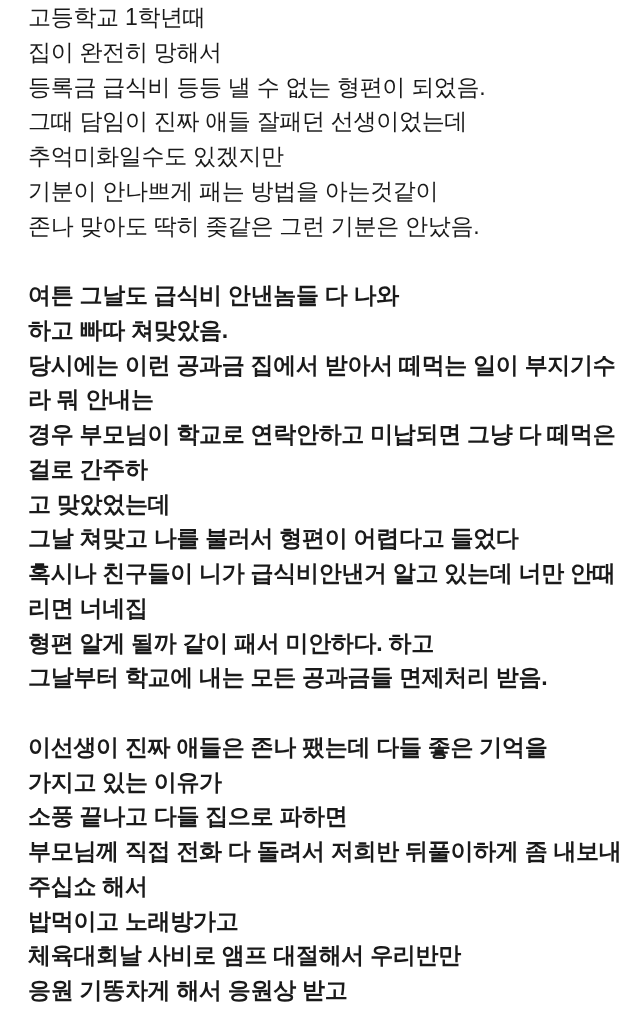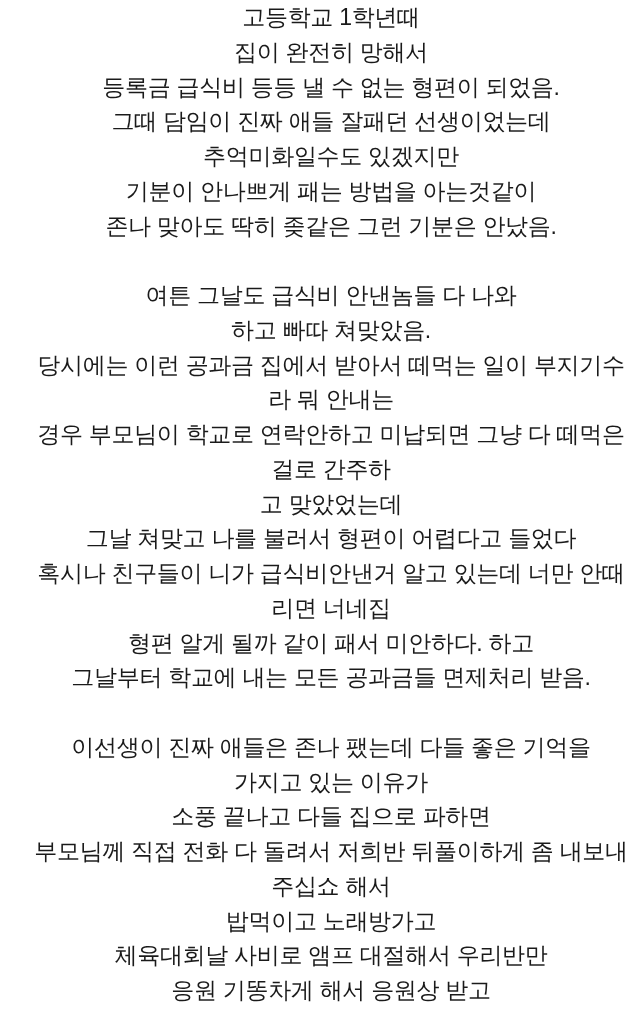--- a/index.html
+++ b/index.html
@@ -1,19 +1,19 @@
 <!DOCTYPE html>
 <html style="--bg: #ffffff; --fg: #1a1a1a;"><head>
 <meta charset="utf-8">
 <style>
   :root {
     --bg: #ffffff;
     --fg: #1a1a1a;
   }
-  * { margin: 0; padding: 0; box-sizing: border-box; text-align: center; }
+  * { margin: 0; padding: 0; box-sizing: border-box; }
   html, body {
     width: 640px;
     height: 1012px;
     background: var(--bg);
     overflow: hidden;
   }
   body {
     font-family: "Liberation Sans", "DejaVu Sans", sans-serif;
   }
   .post-body {
@@ -25,20 +25,21 @@
   .story-paragraph {
     font-size: 23px;
     line-height: 34.75px;
     letter-spacing: -0.3px;
     white-space: pre-line;      
     word-break: break-all;
     font-weight: 400;
   }
   .story-paragraph + .story-paragraph {
     margin-top: 34.75px;        
+    font-weight: bold;
   }
 </style>
 </head>
 <body>
 
 <div class="post-body">
   <p class="story-paragraph">고등학교 1학년때
 집이 완전히 망해서
 등록금 급식비 등등 낼 수 없는 형편이 되었음.
 그때 담임이 진짜 애들 잘패던 선생이었는데

